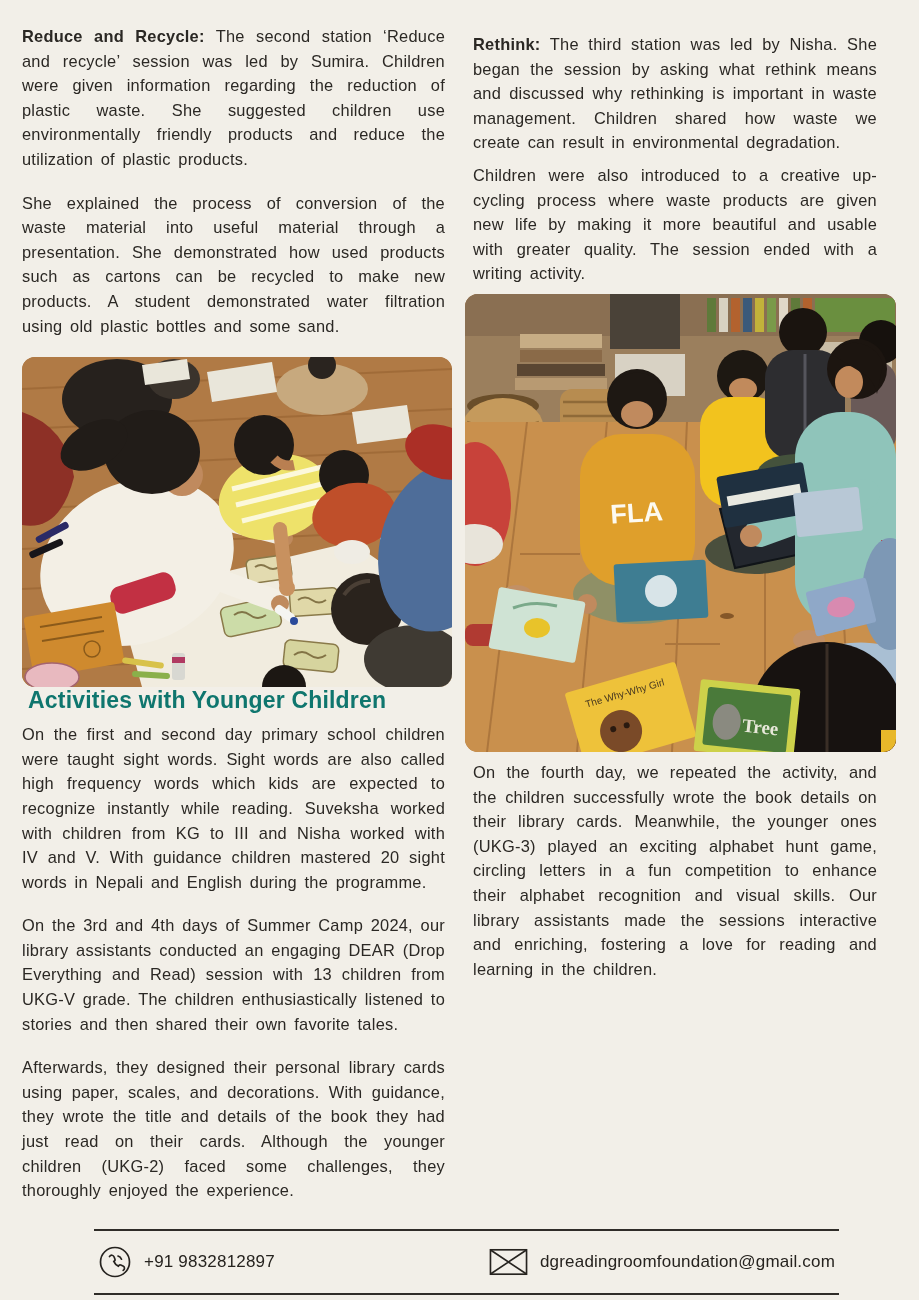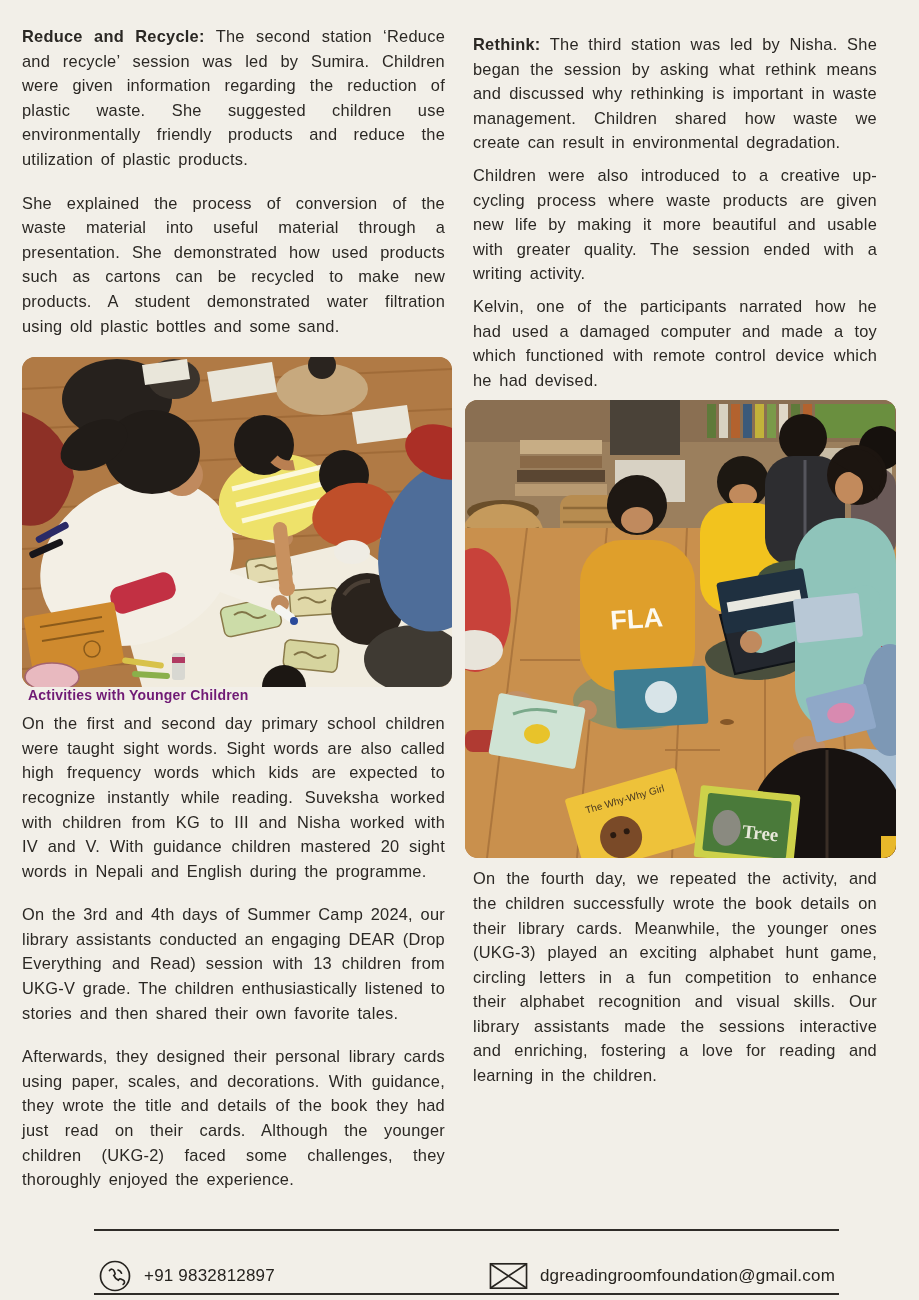--- a/index.html
+++ b/index.html
@@ -21,46 +21,46 @@
     line-height:24.6px;
     text-align:justify;
     margin:0 0 19px 0;
     letter-spacing:0.25px;
     word-spacing:2.8px;
     color:#2b2824;
   }
   .col-right p.body{margin:8px;}
   .lead{font-weight:700;}
   h3.section-heading{
-    font-size:14px;
+    font-size:23px;
     font-weight:700;
     margin:0 0 8px 6px;
     letter-spacing:0.2px;
-    color:#701a75;
+    color:#0f766e;
   }
   figure.photo{
     margin:0;
     border-radius:13px;
     overflow:hidden;
     background:#b07a45;
     line-height:0;
   }
   figure.photo svg{display:block;}
   .photo-left{width:430px;height:330px;margin:12px 0 8px -8px;}
   .photo-right{width:431px;height:458px;margin:20px 0 16px -6px;}
   .footer{
     position:absolute;
     left:94px;
     top:1229px;
     width:745px;
     height:62px;
     border-top:2px solid #2f2c28;
     border-bottom:2px solid #2f2c28;
     display:flex;
-    align-items:flex-end;
+    align-items:center;
   }
   .footer-inner{
     width:100%;
     display:flex;
     align-items:center;
     justify-content:space-between;
     padding:0 4px;
   }
   .footer-item{display:flex;align-items:center;}
   .footer-item .label{
@@ -178,21 +178,20 @@
       <p class="body"><span>On the first and second day primary school children were taught sight words. Sight words are also called high frequency words which kids are expected to recognize instantly while reading. Suveksha worked with children from KG to III and Nisha worked with IV and V. With guidance children mastered 20 sight words in Nepali and English during the programme.</span></p>
 
       <p class="body"><span>On the 3rd and 4th days of Summer Camp 2024, our library assistants conducted an engaging DEAR (Drop Everything and Read) session with 13 children from UKG-V grade. The children enthusiastically listened to stories and then shared their own favorite tales.</span></p>
 
       <p class="body"><span>Afterwards, they designed their personal library cards using paper, scales, and decorations. With guidance, they wrote the title and details of the book they had just read on their cards. Although the younger children (UKG-2) faced some challenges, they thoroughly enjoyed the experience.</span></p>
     </div>
 
     <div class="col col-right">
       <p class="body"><strong class="lead">Rethink:</strong> <span>The third station was led by Nisha. She began the session by asking what rethink means and discussed why rethinking is important in waste management. Children shared how waste we create can result in environmental degradation.</span></p>
       <p class="body"><span>Children were also introduced to a creative up-cycling process where waste products are given new life by making it more beautiful and usable with greater quality. The session ended with a writing activity.</span></p>
-      <p class="body"><span>Kelvin, one of the participants narrated how he had used a damaged computer and made a toy which functioned with remote control device which he had devised.</span></p>
 
       <figure class="photo photo-right">
         <svg viewBox="0 0 431 458" width="431" height="458" preserveAspectRatio="none">
 
           <rect width="431" height="130" fill="#9b7f5d"></rect>
           <rect width="431" height="42" fill="#8a6f52"></rect>
           <g>
             <rect x="242" y="4" width="9" height="34" fill="#5f7a3a"></rect>
             <rect x="254" y="4" width="9" height="34" fill="#d8d2c2"></rect>
             <rect x="266" y="4" width="9" height="34" fill="#b3622e"></rect>

